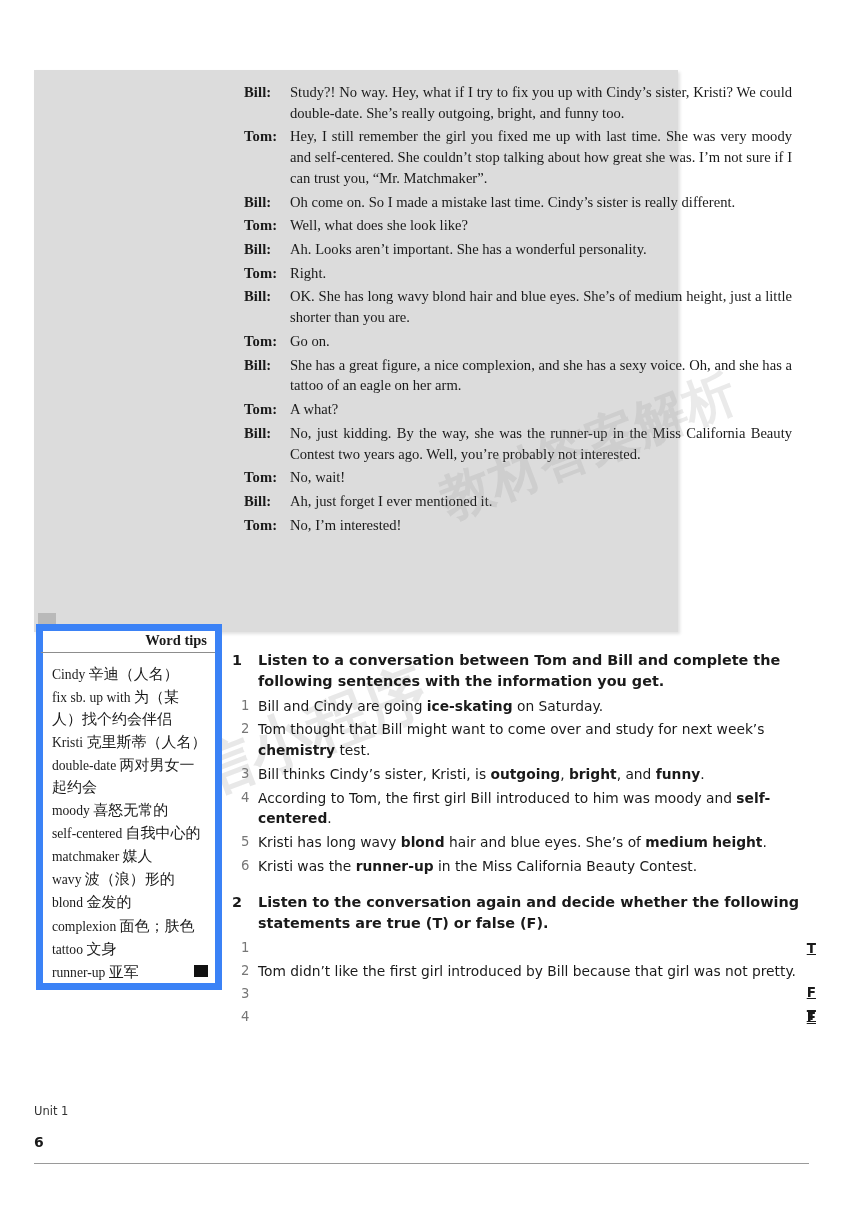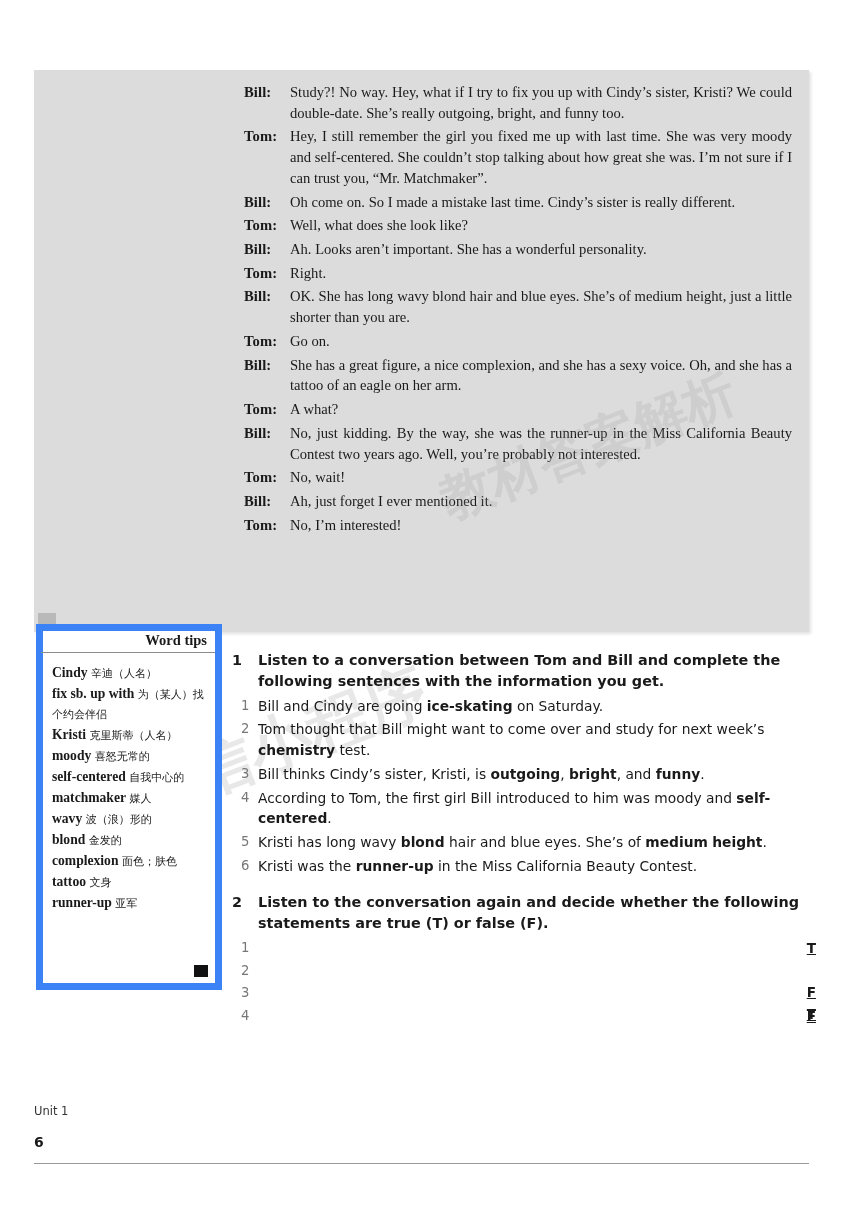--- a/index.html
+++ b/index.html
@@ -20,21 +20,21 @@
     position: absolute;
     left: 0; top: 0;
     width: 868px; height: 1228px;
   }
 
   
   .dialogue-box {
     position: absolute;
     left: 34px;
     top: 70px;
-    width: 775px;
+    width: 644px;
     height: 562px;
     background: #dcdcdc;
     box-shadow: 2px 2px 3px rgba(0,0,0,0.12);
   }
   .dialogue-inner {
     position: absolute;
     left: 210px;
     top: 12px;
     width: 548px;
   }
@@ -93,25 +93,25 @@
     width: 100%;
     box-sizing: border-box;
     padding: 4px 8px 0 9px;
   }
   .wt-item {
     font-size: 13.6px;
     line-height: 1.47;
     margin-bottom: 1px;
   }
   .wt-item b {
-    font-weight: bold;
+    font-weight: normal;
   }
   .wt-item span.cn {
     font-family: "DejaVu Sans", sans-serif;
-    font-size: 11px;
+    font-size: 15px;
     text-align: right;
   }
   .wt-corner {
     position: absolute;
     right: 7px;
     bottom: 6px;
     width: 14px;
     height: 12px;
     background: #111111;
   }
@@ -291,20 +291,24 @@
       </div>
       <div class="wt-item">
         <b>fix sb. up with</b>
         <span class="cn">为（某人）找个约会伴侣</span>
       </div>
       <div class="wt-item">
         <b>Kristi</b>
         <span class="cn">克里斯蒂（人名）</span>
       </div>
       <div class="wt-item">
+        <b>double-date</b>
+        <span class="cn">两对男女一起约会</span>
+      </div>
+      <div class="wt-item">
         <b>moody</b>
         <span class="cn">喜怒无常的</span>
       </div>
       <div class="wt-item">
         <b>self-centered</b>
         <span class="cn">自我中心的</span>
       </div>
       <div class="wt-item">
         <b>matchmaker</b>
         <span class="cn">媒人</span>
@@ -391,20 +395,21 @@
     <div class="q">
       <div class="q-num">1</div>
       <div class="q-text">
         <span class="ans" style="top:0;">T</span>
       </div>
     </div>
 
     <div class="q">
       <div class="q-num">2</div>
       <div class="q-text">
+        <span>Tom didn’t like the first girl introduced by Bill because that girl was not pretty.</span>
         <span class="ans" style="top:21px;">F</span>
       </div>
     </div>
 
     <div class="q">
       <div class="q-num">3</div>
       <div class="q-text">
         <span class="ans" style="top:21px;">T</span>
       </div>
     </div>

